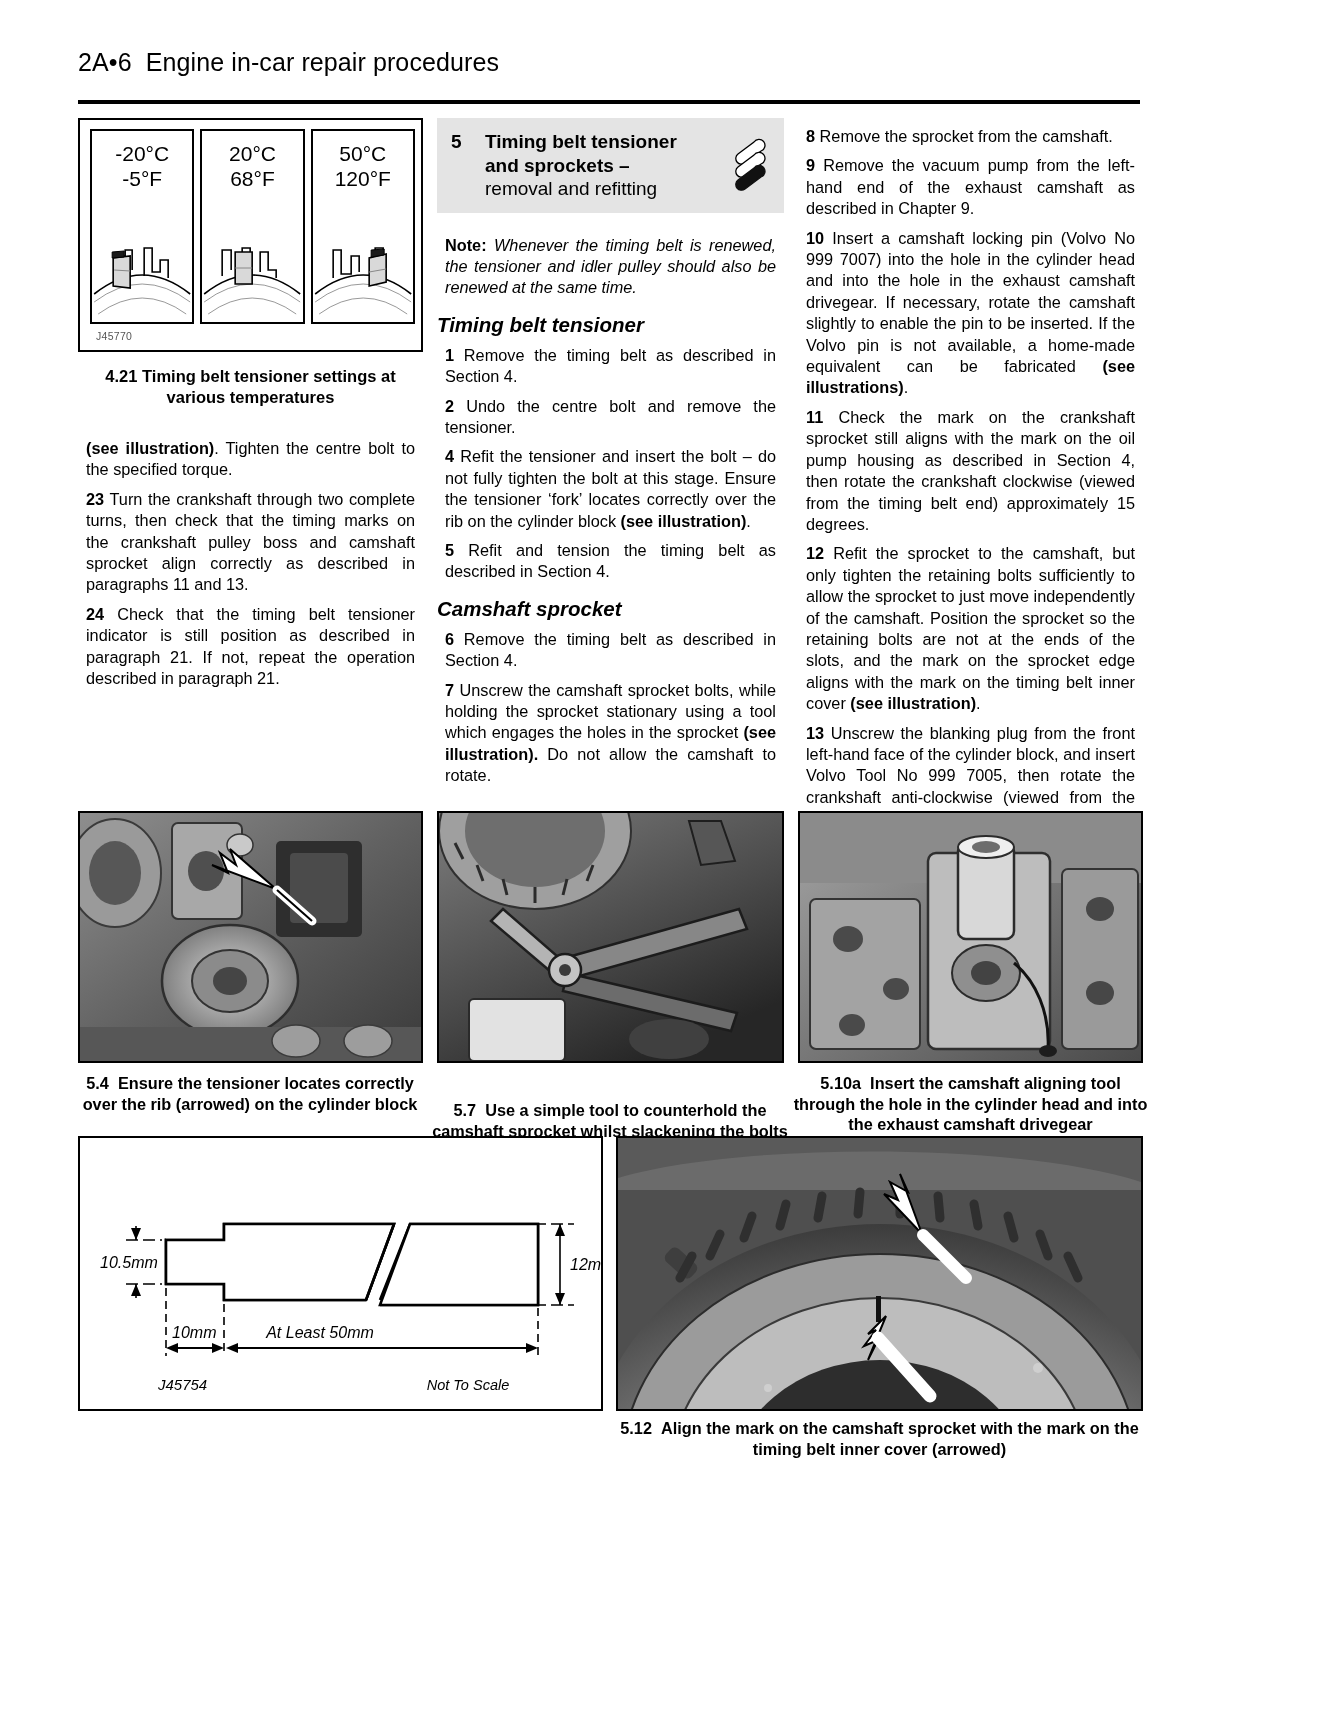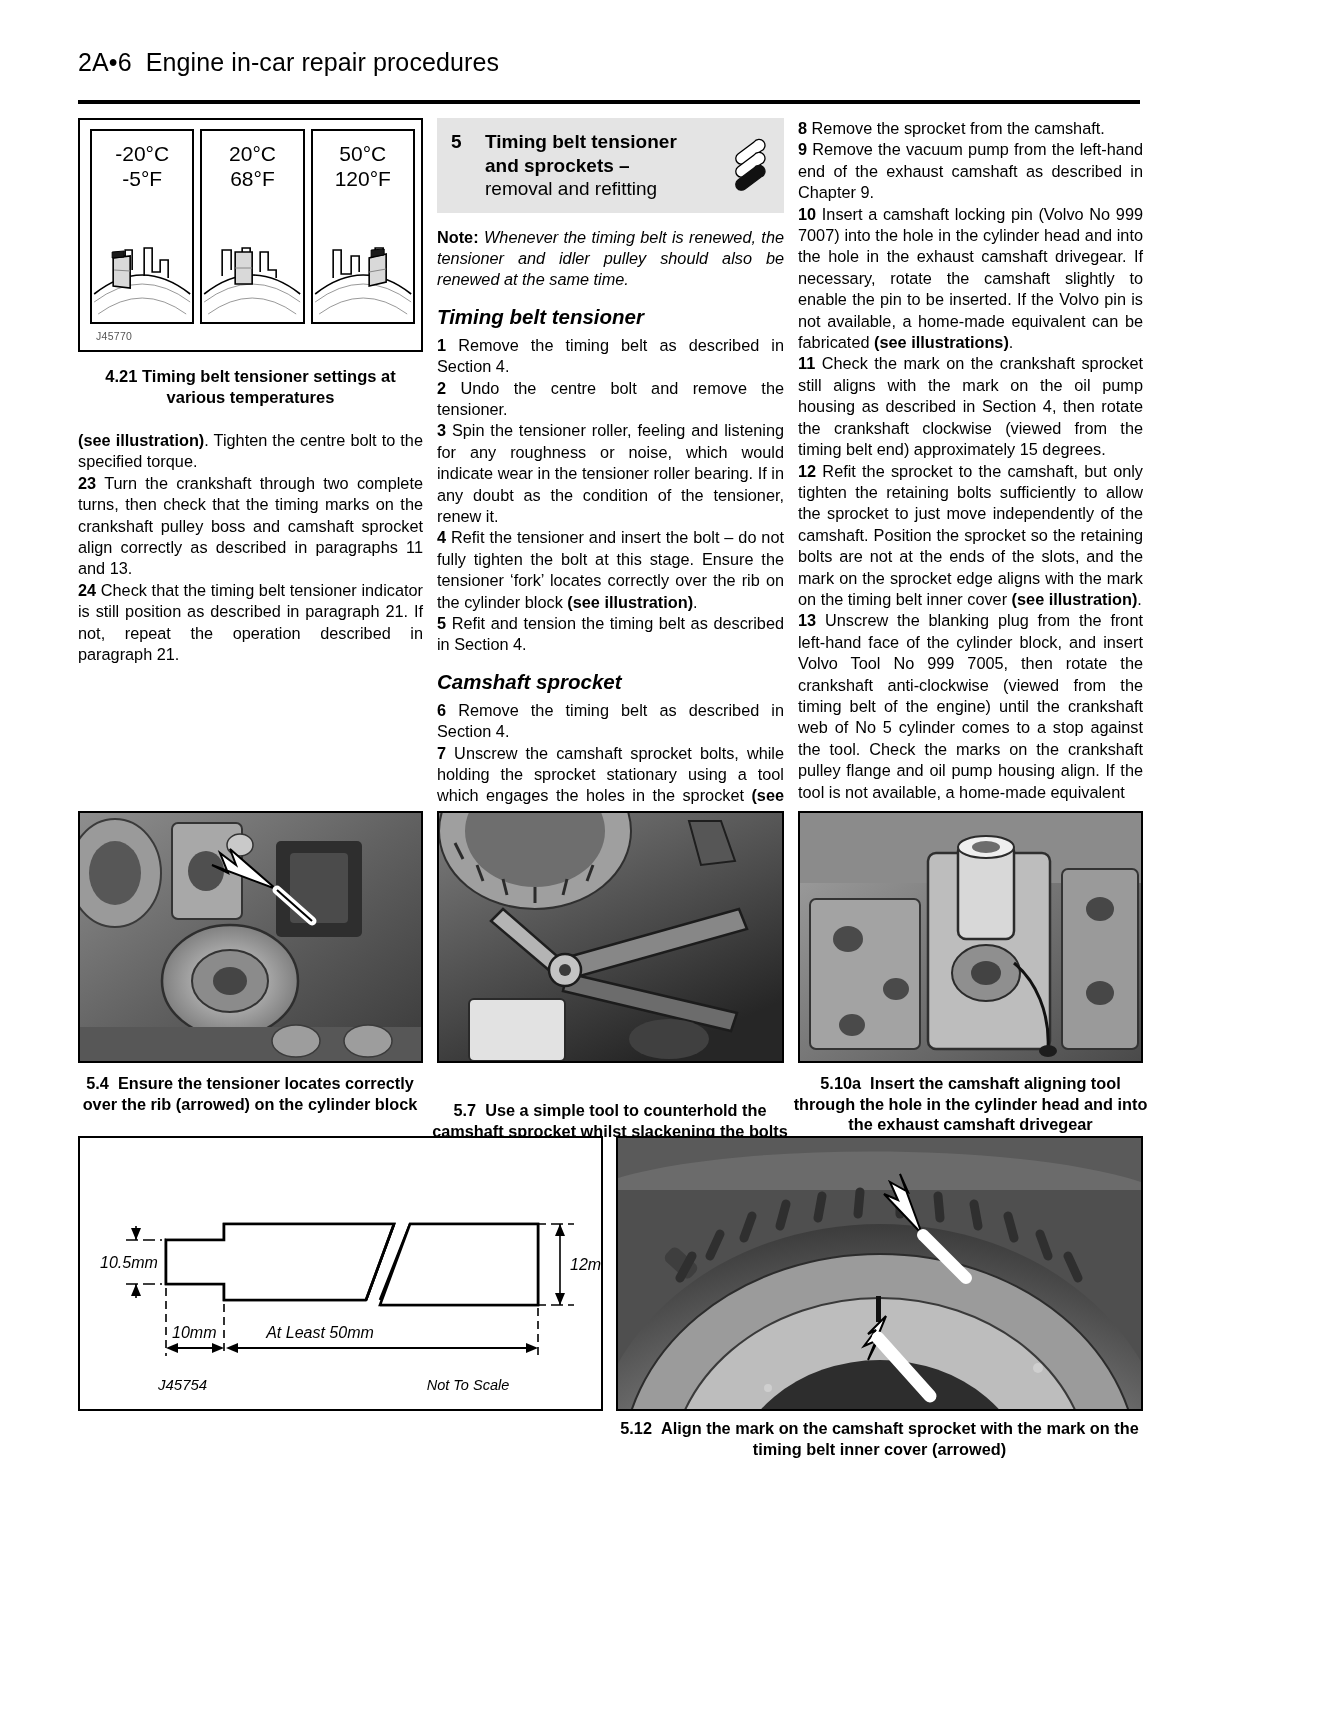--- a/index.html
+++ b/index.html
@@ -18,21 +18,21 @@
   .pg-header { position:absolute; left:78px; top:48px; width:1180px; }
   .pg-header .ttl { font-size:25px; letter-spacing:0.1px; white-space:pre; }
   .rule { position:absolute; left:78px; top:100px; width:1062px; height:4px; background:#000; }
 
   
   .col { position:absolute; top:118px; }
   .colL { left:78px;  width:345px; }
   .colM { left:437px; width:347px; }
   .colR { left:798px; width:345px; }
 
-  p.b { font-size:16.3px; line-height:21.4px; text-align:justify; margin:0; }
+  p.b { font-size:16.3px; line-height:21.4px; text-align:justify; margin:8px; }
   b { font-weight:bold; }
   i { font-style:italic; }
 
   
   .tempbox {
     position:relative; width:345px; height:234px;
     border:2.5px solid #000; background:#fff;padding-left:17px;
   }
   .tpanes { position:absolute; left:10px; top:9px; width:325px; height:195px; display:flex; gap:6px; }
   .tpane { flex:1; border:2px solid #000; position:relative; background:#fff; overflow:hidden; }
@@ -183,21 +183,20 @@
     </div>
 
     <div style="height:14px"></div>
 
     <p class="b"><b>Note:</b><i> Whenever the timing belt is renewed, the tensioner and idler pulley should also be renewed at the same time.</i></p>
 
     <h3 class="sub">Timing belt tensioner</h3>
 
     <p class="b"><b>1</b><span> Remove the timing belt as described in Section 4.</span></p>
     <p class="b"><b>2</b><span> Undo the centre bolt and remove the tensioner.</span></p>
-    <p class="b"><b>3</b><span> Spin the tensioner roller, feeling and listening for any roughness or noise, which would indicate wear in the tensioner roller bearing. If in any doubt as the condition of the tensioner, renew it.</span></p>
     <p class="b"><b>4</b><span> Refit the tensioner and insert the bolt – do not fully tighten the bolt at this stage. Ensure the tensioner ‘fork’ locates correctly over the rib on the cylinder block </span><b>(see illustration)</b><span>.</span></p>
     <p class="b"><b>5</b><span> Refit and tension the timing belt as described in Section 4.</span></p>
 
     <h3 class="sub">Camshaft sprocket</h3>
 
     <p class="b"><b>6</b><span> Remove the timing belt as described in Section 4.</span></p>
     <p class="b"><b>7</b><span> Unscrew the camshaft sprocket bolts, while holding the sprocket stationary using a tool which engages the holes in the sprocket </span><b>(see illustration).</b><span> Do not allow the camshaft to rotate.</span></p>
   </div>
 
   <div class="col colR">

